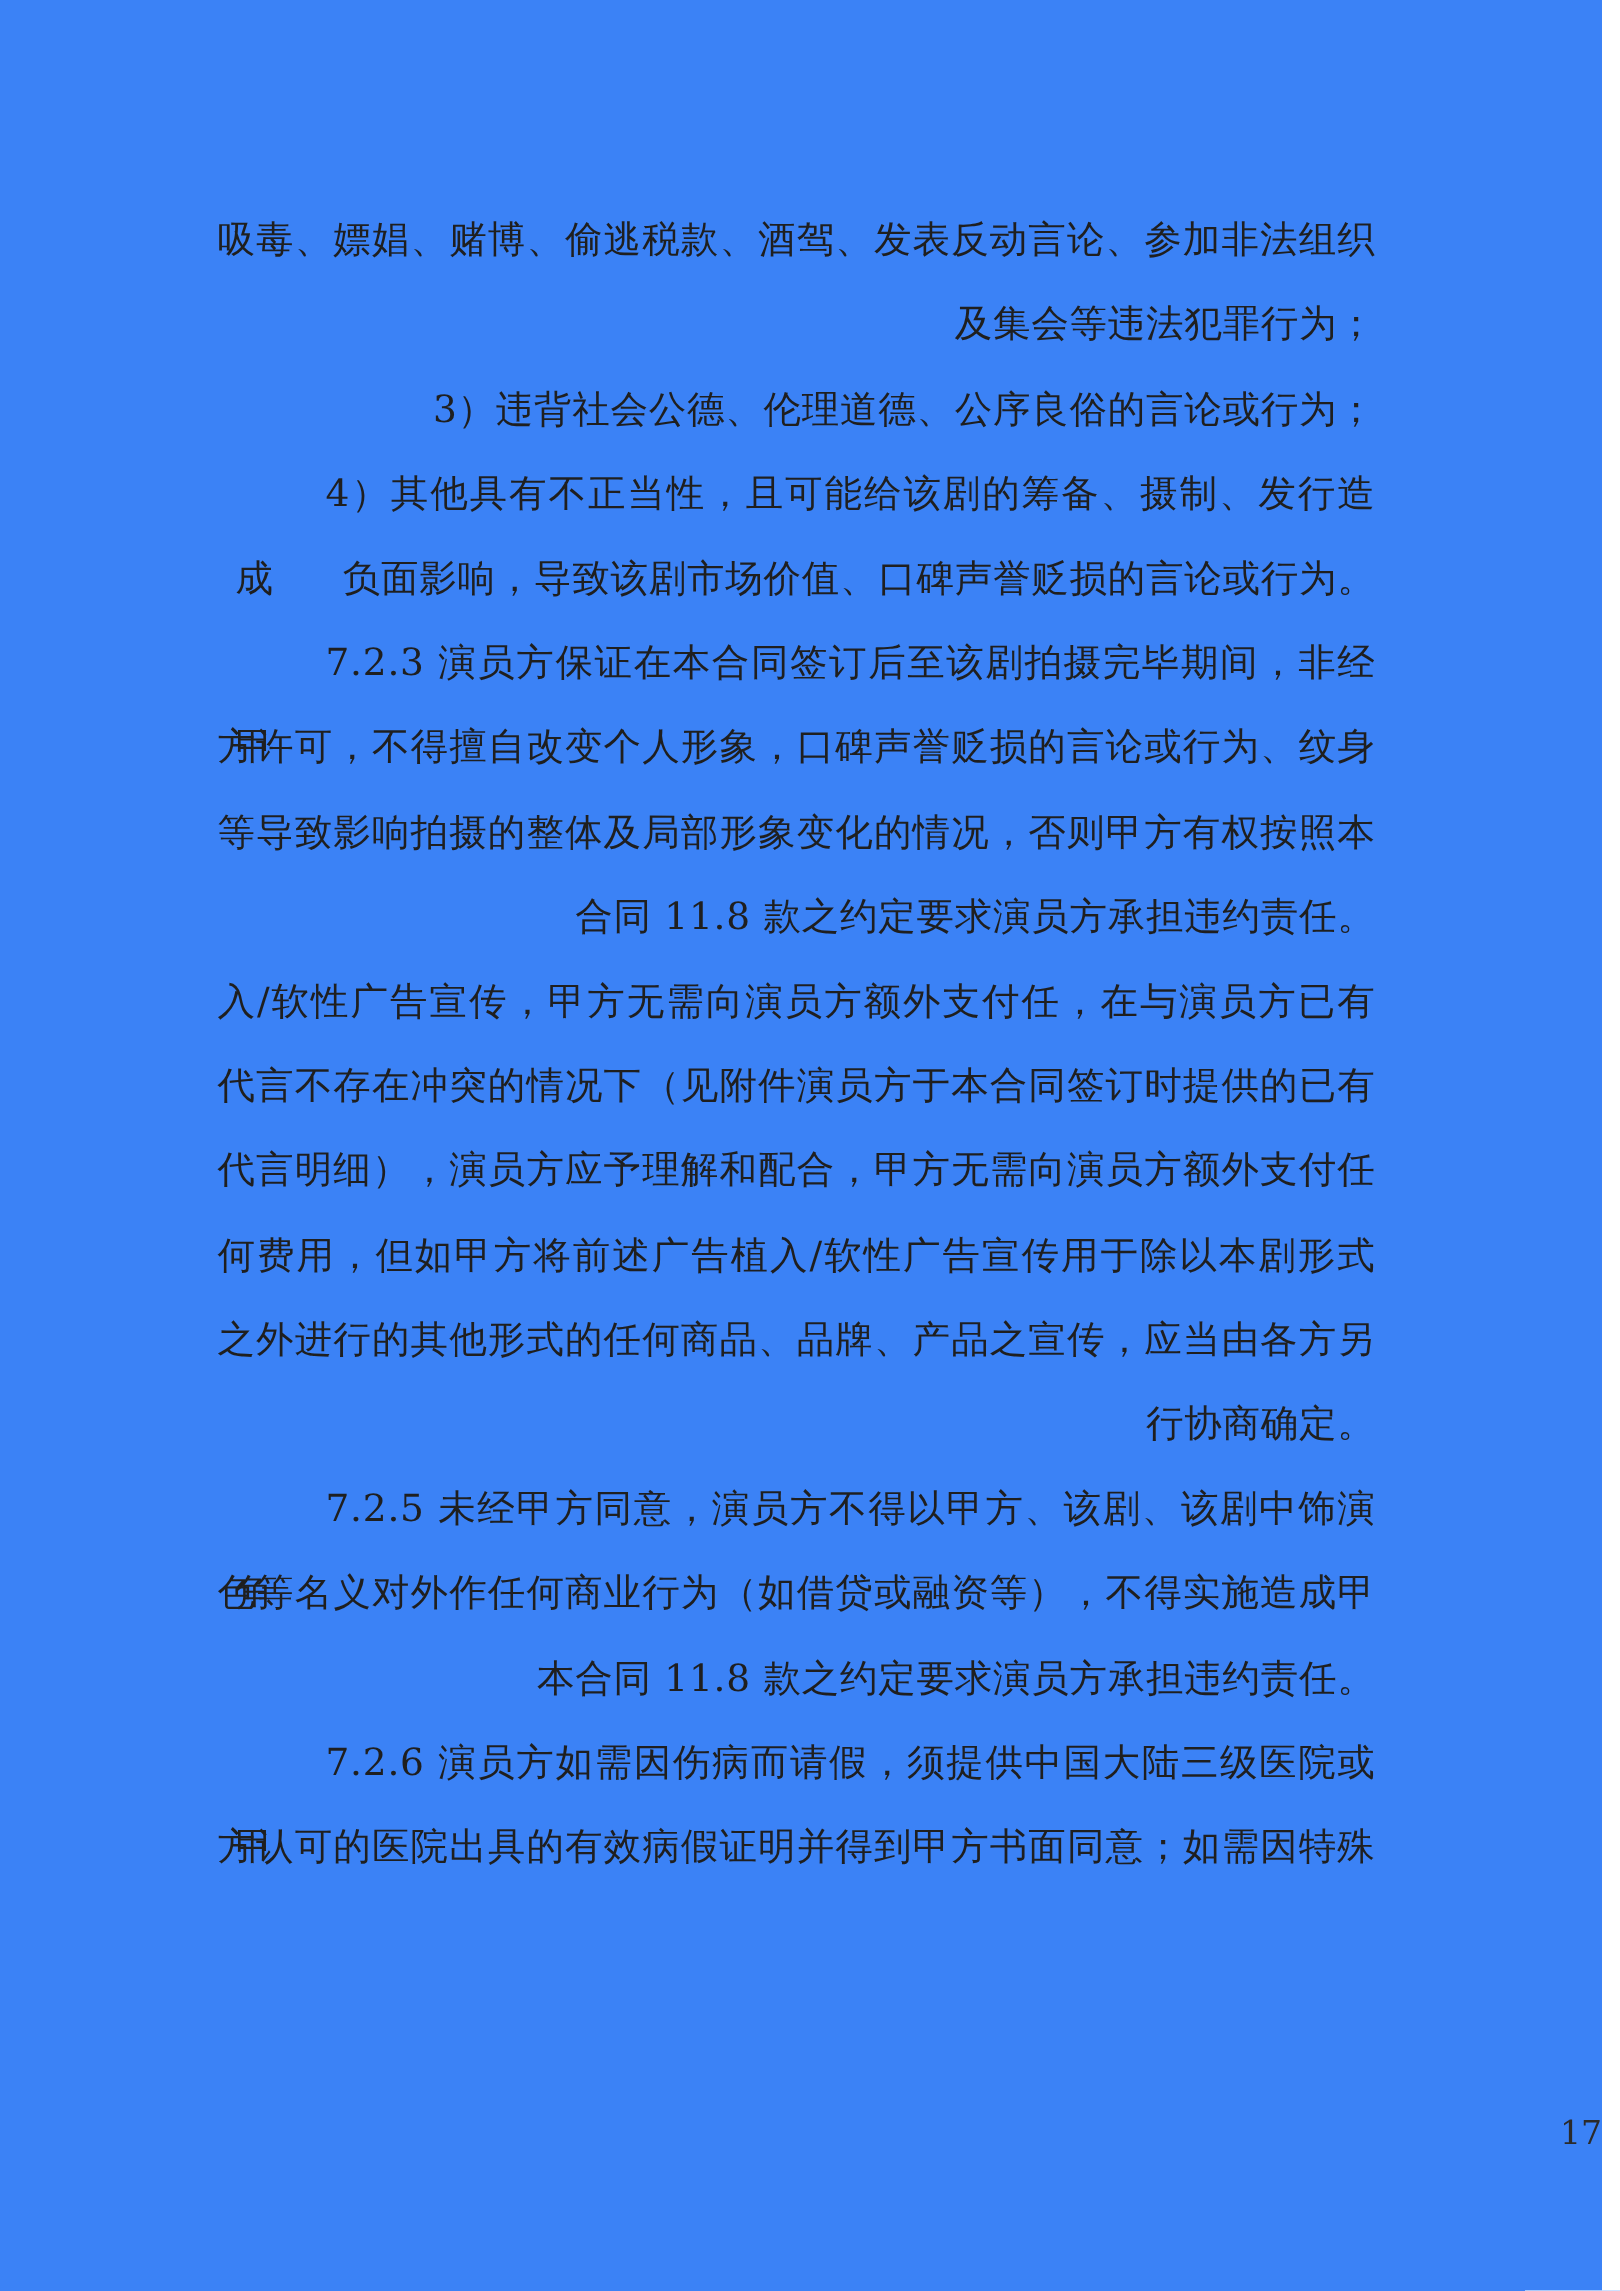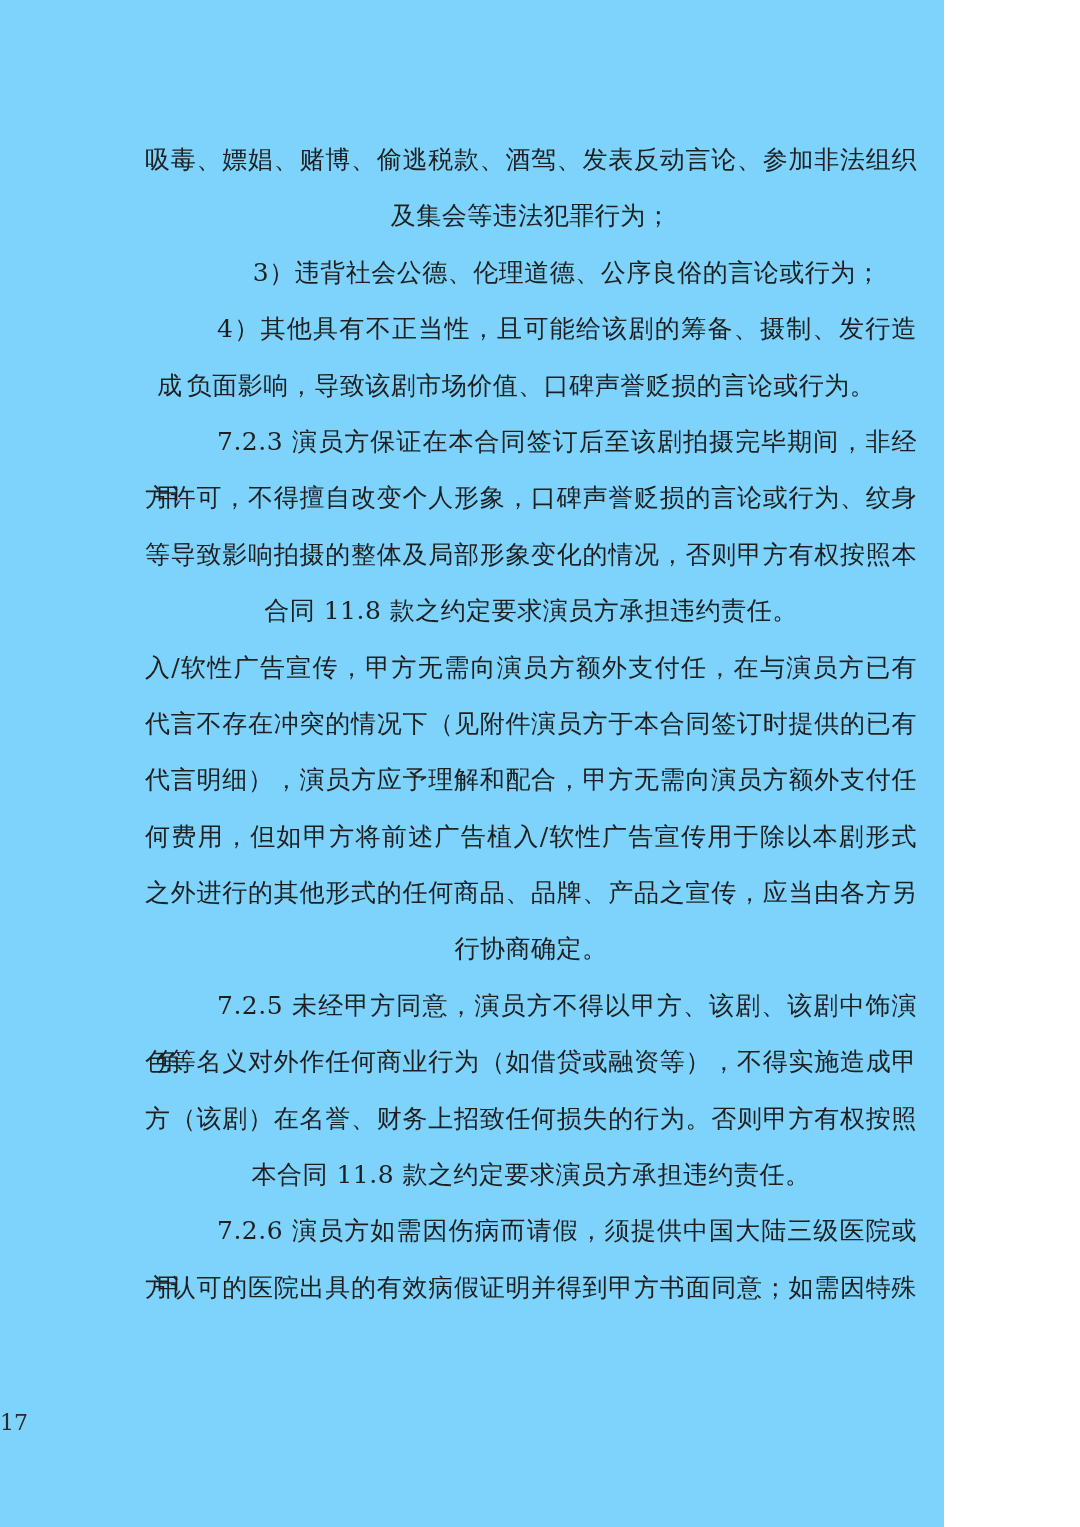--- a/index.html
+++ b/index.html
@@ -2,62 +2,63 @@
 <html><head>
 <meta charset="utf-8">
 <style>
   html, body {
     margin: 0;
     padding: 0;
     background: #ffffff;
   }
   .page {
     position: relative;
-    width: 944px;
+    width: 1032px;
     height: 1527px;
-    background: #7dd3fc;
+    background: #3b82f6;
     overflow: hidden;
     font-family: "DejaVu Serif", "Liberation Serif", serif;
     color: #1f1f1f;
+    padding-left: 36px;
   }
   .doc-body {
     position: absolute;
     left: 145px;
     top: 132px;
     width: 772px;
     font-size: 25px;
   }
   .paragraph {
     margin: 0;
     padding: 0;
   }
   .line {
     height: 56.4px;
     line-height: 56.4px;
     white-space: normal;
-    text-align: center;
+    text-align: right;
     letter-spacing: 0.5px;
   }
   .line.justified {
     text-align: justify;
     text-align-last: justify;
     text-justify: inter-character;
   }
   .line.indent {
     text-indent: 60px;
     margin-left: 12px;
   }
   .page-number {
     position: absolute;
     top: 1403px;
     left: 0;
     width: 100%;
     height: 40px;
     line-height: 40px;
-    text-align: left;
+    text-align: right;
     font-size: 22px;
     color: #2b2b2b;
     font-family: "DejaVu Serif", "Liberation Serif", serif;
   }
 </style>
 </head>
 <body>
 
 <div class="page">
   <div class="doc-body">
@@ -82,21 +83,20 @@
         <div class="line justified">入/软性广告宣传，甲方无需向演员方额外支付任，在与演员方已有</div>
         <div class="line justified">代言不存在冲突的情况下（见附件演员方于本合同签订时提供的已有</div>
         <div class="line justified">代言明细），演员方应予理解和配合，甲方无需向演员方额外支付任</div>
         <div class="line justified">何费用，但如甲方将前述广告植入/软性广告宣传用于除以本剧形式</div>
         <div class="line justified">之外进行的其他形式的任何商品、品牌、产品之宣传，应当由各方另</div>
         <div class="line">行协商确定。</div>
       </div>
       <div class="paragraph">
         <div class="line justified indent">7.2.5 未经甲方同意，演员方不得以甲方、该剧、该剧中饰演角</div>
         <div class="line justified">色等名义对外作任何商业行为（如借贷或融资等），不得实施造成甲</div>
-        <div class="line justified">方（该剧）在名誉、财务上招致任何损失的行为。否则甲方有权按照</div>
         <div class="line">本合同 11.8 款之约定要求演员方承担违约责任。</div>
       </div>
       <div class="paragraph">
         <div class="line justified indent">7.2.6 演员方如需因伤病而请假，须提供中国大陆三级医院或甲</div>
         <div class="line justified">方认可的医院出具的有效病假证明并得到甲方书面同意；如需因特殊</div>
       </div>
     </div>
   <div class="page-number">17</div>
 </div>
 

